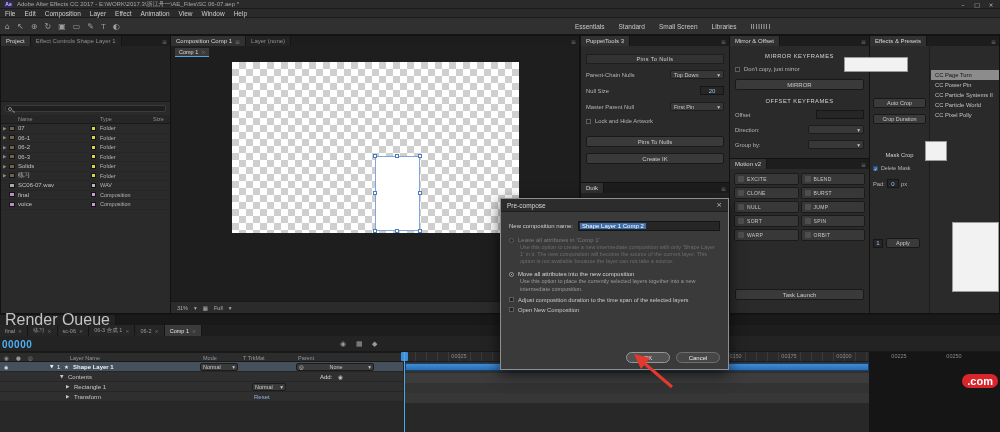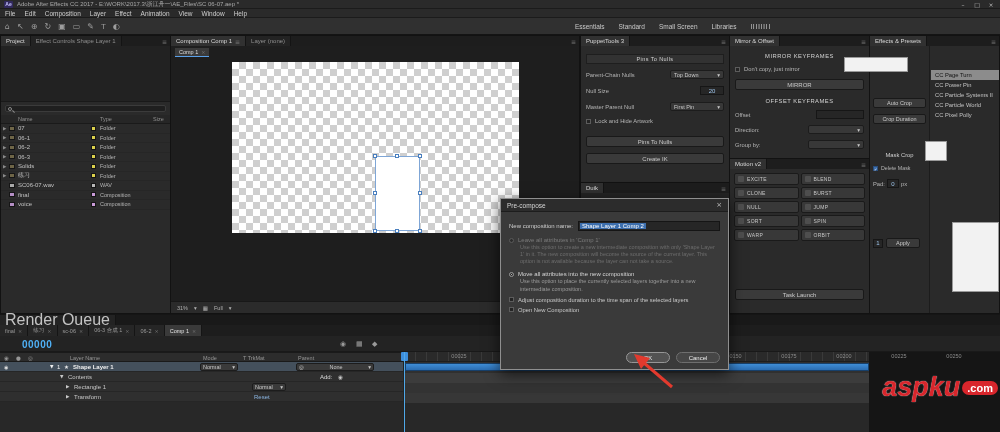--- a/index.html
+++ b/index.html
@@ -65,21 +65,21 @@
 .whitebox{position:absolute;background:#f2f2f2;border:1px solid #9a9a9a;z-index:8}
 
 
 .tl{left:0;top:315px;width:869px;height:117px;background:#232323}
 .tl-tabs1{position:absolute;left:0;top:0;width:1000px;height:10px;background:#191919;display:flex}
 .tl-tabs2{position:absolute;left:0;top:10px;width:1000px;height:11px;background:#1d1d1d;display:flex}
 .ttab{height:11px;display:flex;align-items:center;gap:3px;padding:0 5px;background:#262626;border-right:1px solid #151515;font-size:5.5px;color:#9a9a9a;white-space:nowrap}
 .ttab.active{background:#3a3a3a;color:#e2e2e2}
 .tclose{color:#777;font-size:5px}
 .tl-ctrl{position:absolute;left:0;top:21px;width:1000px;height:16px;background:#232323;border-bottom:1px solid #191919}
-.timecode{position:absolute;left:22px;top:3px;font-size:10px;font-weight:bold;color:#4fb0f5;letter-spacing:.5px}
+.timecode{position:absolute;left:2px;top:3px;font-size:10px;font-weight:bold;color:#4fb0f5;letter-spacing:.5px}
 .tl-head{position:absolute;left:0;top:37px;width:403px;height:10px;background:#2c2c2c;border-top:1px solid #1a1a1a;border-bottom:1px solid #1a1a1a;font-size:5.5px;color:#969696}
 .tl-rows{position:absolute;left:0;top:47px;width:403px;height:70px}
 .trow{position:relative;height:10px;display:flex;align-items:center;font-size:6px;background:#2f2f2f;border-bottom:1px solid #262626;color:#c8c8c8}
 .trow.sel{background:#44505c;color:#f0f0f0}
 .tl-empty{position:absolute;left:0;top:87px;width:403px;height:30px;background:#282828}
 .ruler{position:absolute;left:404px;top:37px;right:0;height:10px;background:#2a2a2a;border-bottom:1px solid #1e1e1e;background-image:repeating-linear-gradient(90deg,#3a3a3a 0 1px,transparent 1px 11px)}
 .rlabel{position:absolute;top:1px;transform:translateX(-50%);font-size:5.5px;color:#8c8c8c;white-space:nowrap}
 .tracks{position:absolute;left:404px;top:47px;right:0;height:70px;background:#303030}
 .layerbar{position:absolute;left:1px;right:0;top:1px;height:8px;background:linear-gradient(#3f8dd6,#2a6db2);border:1px solid #17406b}
 .trackband{position:absolute;left:0;right:0}
@@ -608,18 +608,17 @@
     </div>
   </div>
 
   <svg class="abs" style="left:590px;top:345px;width:110px;height:60px;z-index:55;pointer-events:none" viewBox="0 0 110 60">
     <line x1="82" y1="42" x2="54" y2="18" stroke="#e23a2e" stroke-width="3"></line>
     <polygon points="44,9 60,13 51,24" fill="#e23a2e"></polygon>
   </svg>
 
   <div class="watermark">
     <div class="wm-top">
-      <span class="wm-brand">aspku</span>
       <span class="wm-com">.com</span>
     </div>
   </div>
 
 </div>
 
 </body></html>

